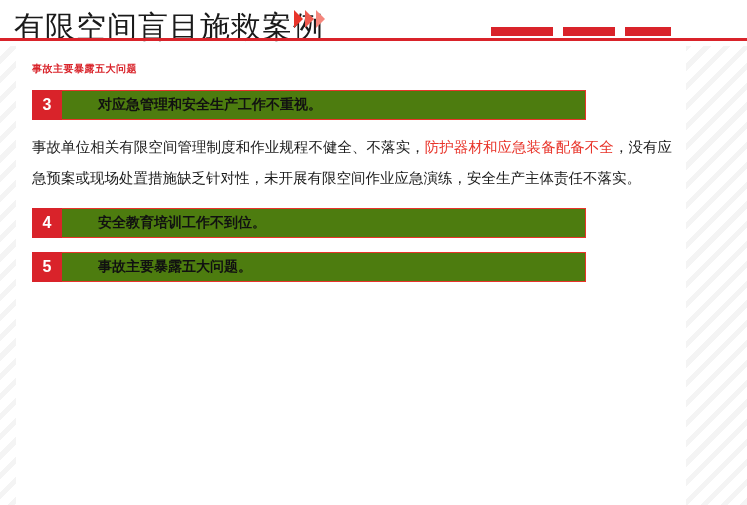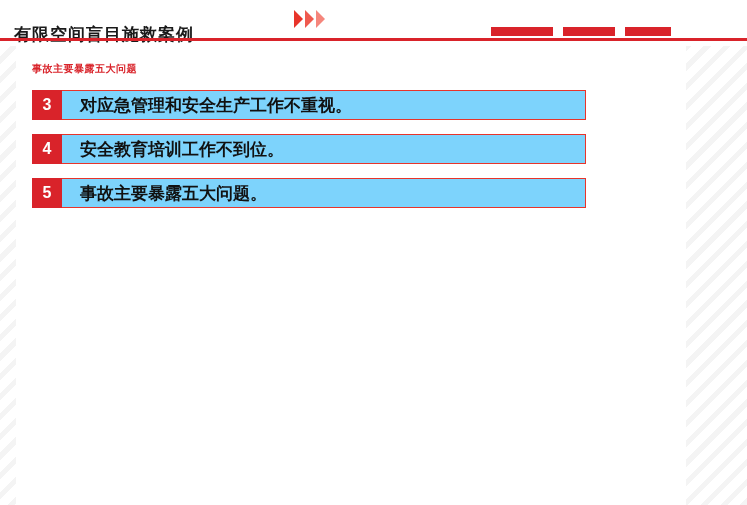--- a/index.html
+++ b/index.html
@@ -46,26 +46,25 @@
     top: 0;
     width: 747px;
     height: 46px;
     background: #ffffff;
     z-index: 3;
   }
   .header-title {
     position: absolute;
     left: 14px;
     top: 7px;
-    font-size: 17px;
-    font-weight: bold;
+    font-size: 30px;
+    font-weight: normal;
     color: #1a1a1a;
     letter-spacing: 1px;
     white-space: nowrap;
-    margin-top: 16px;
   }
   .header-chevrons {
     position: absolute;
     left: 294px;
     top: 10px;
     display: flex;
     gap: 2px;
   }
   .chev {
     width: 0;
@@ -136,25 +135,25 @@
     align-items: center;
     justify-content: center;
     flex: 0 0 30px;
   }
   .item-title-box {
     flex: 1 1 auto;
     border: 1px solid #e8342a;
     border-left: none;
     display: flex;
     align-items: center;
-    padding-left: 18px;
-    font-size: 17px;
+    padding-left: 36px;
+    font-size: 14px;
     font-weight: bold;
     color: #111111;
-    background: #7dd3fc;
+    background: #4d7c0f;
     box-sizing: border-box;
   }
 
   .para {
     margin: 13px 6px 0 16px;
     width: 640px;
     font-size: 14.5px;
     line-height: 31px;
     color: #1a1a1a;
     text-align: justify;
@@ -186,20 +185,23 @@
 </div>
 
 <div class="content">
 
   <div class="subtitle">事故主要暴露五大问题</div>
 
   <div class="item-head">
     <div class="item-num">3</div>
     <div class="item-title-box">对应急管理和安全生产工作不重视。</div>
   </div>
+  <div class="para para-3">
+    <span> 事故单位相关有限空间管理制度和作业规程不健全、不落实，</span><span class="hl">防护器材和应急装备配备不全</span><span>，没有应急预案或现场处置措施缺乏针对性，未开展有限空间作业应急演练，安全生产主体责任不落实。</span>
+  </div>
 
   <div class="item-head">
     <div class="item-num">4</div>
     <div class="item-title-box">安全教育培训工作不到位。</div>
   </div>
 
   <div class="item-head">
     <div class="item-num">5</div>
     <div class="item-title-box">事故主要暴露五大问题。</div>
   </div>

